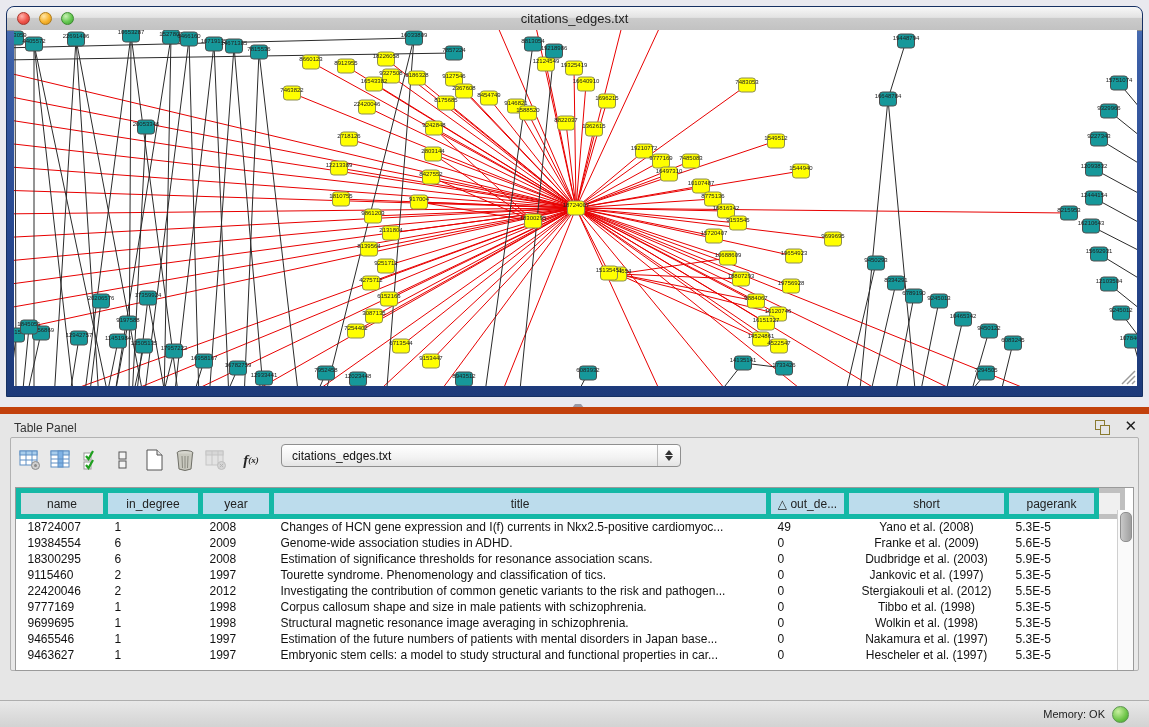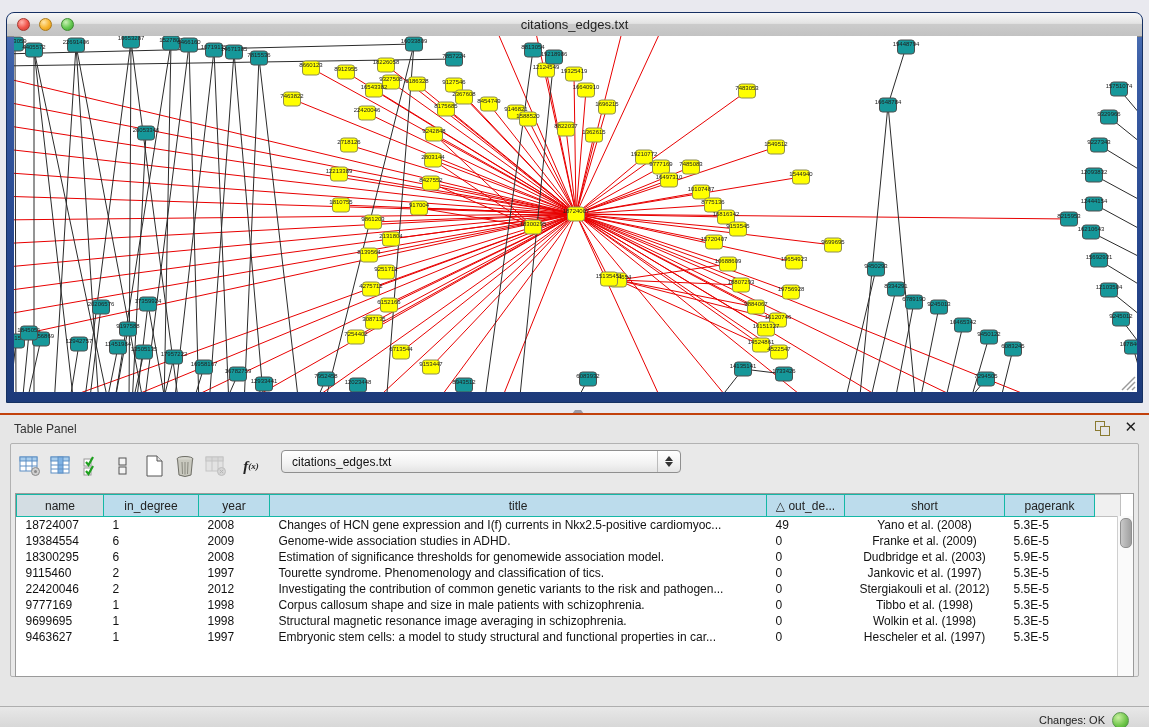--- a/index.html
+++ b/index.html
@@ -1,17 +1,17 @@
 <!DOCTYPE html>
 <html><head>
 <meta charset="utf-8">
 <style>
   html,body{margin:0;padding:0;}
   body{width:1149px;height:727px;background:#e9e9ef;font-family:"Liberation Sans","DejaVu Sans",sans-serif;position:relative;overflow:hidden;}
-  #desktop{position:absolute;inset:0;margin-top:6px;}
+  #desktop{position:absolute;inset:0;}
 
   
   .net-window{position:absolute;left:6px;top:6px;width:1137px;height:391px;
     background:linear-gradient(180deg,#5276b8 0%,#3b5ea6 14%,#27478e 60%,#1d3a7a 100%);
     border-radius:8px 8px 0 0;border:1px solid #163062;box-sizing:border-box;}
   .titlebar{position:absolute;left:0;top:0;right:0;height:23px;border-radius:7px 7px 0 0;
     background:linear-gradient(180deg,#f7f7f7 0%,#e3e3e3 45%,#cbcbcb 50%,#c2c2c2 100%);
     border-bottom:1px solid #8a8a8a;}
   .win-title{position:absolute;left:0;right:0;top:4px;text-align:center;font-size:13px;color:#222;}
   .lights{position:absolute;left:10px;top:5px;display:flex;gap:9px;}
@@ -22,21 +22,21 @@
   .canvas{position:absolute;left:7px;top:23px;width:1123px;height:356px;background:#ffffff;overflow:hidden;}
   .canvas svg{display:block;}
 
   
   .splitter{position:absolute;left:0;top:397px;width:1149px;height:10px;background:#e9e9ef;}
   .splitter .grip{position:absolute;left:572px;top:3px;width:6px;height:4px;
     border-left:3px solid transparent;border-right:3px solid transparent;border-bottom:4px solid #9a9aa6;}
 
   
   .table-panel{position:absolute;left:0;top:407px;width:1149px;height:293px;background:#e6e6e6;}
-  .tp-header{position:absolute;left:0;top:0;width:100%;height:28px;background:#e6e6e6;border-top:2px solid #c2410c;}
+  .tp-header{position:absolute;left:0;top:0;width:100%;height:28px;background:#e6e6e6;border-top:7px solid #c2410c;}
   .tp-title{position:absolute;left:14px;top:7px;font-size:12px;color:#333;}
   .float-icon{position:absolute;right:40px;top:6px;width:14px;height:14px;}
   .float-icon .sq1{position:absolute;left:0;top:0;width:8px;height:8px;border:1.5px solid #8a7a30;}
   .float-icon .sq2{position:absolute;left:5px;top:5px;width:8px;height:8px;border:1.5px solid #8a7a30;background:#e6e6e6;}
   .close-icon{position:absolute;right:12px;top:3px;font-size:15px;font-weight:bold;color:#1a1a1a;}
 
   .tp-body{position:absolute;left:10px;top:30px;width:1129px;height:234px;background:#e9e9e9;
     border:1px solid #b2b2b2;border-radius:2px;box-sizing:border-box;}
   .toolbar{position:absolute;left:6px;top:8px;height:28px;display:flex;align-items:center;}
   .tool{width:26px;height:24px;margin-right:5px;display:flex;align-items:center;justify-content:center;}
@@ -46,21 +46,21 @@
   .combo{position:absolute;left:270px;top:6px;width:400px;height:23px;border:1px solid #8f8f8f;border-radius:4px;
     background:linear-gradient(180deg,#ffffff,#f2f2f2 60%,#e4e4e4);box-sizing:border-box;}
   .combo .val{position:absolute;left:10px;top:4px;font-size:12px;color:#111;}
   .combo .stepper{position:absolute;right:0;top:0;width:22px;height:100%;border-left:1px solid #bbb;
     display:flex;flex-direction:column;align-items:center;justify-content:center;gap:1px;}
   .combo .up{width:0;height:0;border-left:4px solid transparent;border-right:4px solid transparent;border-bottom:5px solid #333;}
   .combo .down{width:0;height:0;border-left:4px solid transparent;border-right:4px solid transparent;border-top:5px solid #333;}
 
   .tablewrap{position:absolute;left:4px;top:49px;width:1119px;height:184px;background:#fff;border:1px solid #9a9a9a;box-sizing:border-box;}
   table.grid{border-collapse:collapse;table-layout:fixed;font-size:12px;color:#111;}
-  table.grid th{height:21px;background:#bcdcec;border:1px solid #14b8a6;font-weight:normal;font-size:12px;color:#222;padding:0;text-align:center;overflow:hidden;white-space:nowrap;}
+  table.grid th{height:21px;background:#bcdcec;border:5px solid #14b8a6;font-weight:normal;font-size:12px;color:#222;padding:0;text-align:center;overflow:hidden;white-space:nowrap;}
   table.grid th.first{background:#d3dde3;}
   table.grid th.filler{background:#f0f0f0;border-color:#c0c0c0;}
   table.grid td{height:16px;padding:0 0 0 9px;white-space:nowrap;overflow:hidden;text-overflow:clip;line-height:16px;}
   table.grid td.center{text-align:center;padding:0;}
   .vscroll{position:absolute;right:0;top:22px;width:15px;height:160px;background:#fafafa;border-left:1px solid #cfcfcf;}
   .vscroll .thumb{position:absolute;left:2px;top:2px;width:10px;height:28px;border-radius:5px;
     background:linear-gradient(90deg,#c9c9c9,#9f9f9f);border:1px solid #8f8f8f;}
 
   
   .tabs{position:absolute;left:0;top:266px;width:100%;text-align:center;}
@@ -880,21 +880,21 @@
                 <td>Genome-wide association studies in ADHD.</td>
                 <td>0</td>
                 <td class="center">Franke et al. (2009)</td>
                 <td>5.6E-5</td>
                 <td></td>
               </tr>
               <tr>
                 <td>18300295</td>
                 <td>6</td>
                 <td>2008</td>
-                <td>Estimation of significance thresholds for genomewide association model.</td>
+                <td>Estimation of significance thresholds for resonance association scans.</td>
                 <td>0</td>
                 <td class="center">Dudbridge et al. (2003)</td>
                 <td>5.9E-5</td>
                 <td></td>
               </tr>
               <tr>
                 <td>9115460</td>
                 <td>2</td>
                 <td>1997</td>
                 <td>Tourette syndrome. Phenomenology and classification of tics.</td>
@@ -927,20 +927,30 @@
                 <td>9699695</td>
                 <td>1</td>
                 <td>1998</td>
                 <td>Structural magnetic resonance image averaging in schizophrenia.</td>
                 <td>0</td>
                 <td class="center">Wolkin et al. (1998)</td>
                 <td>5.3E-5</td>
                 <td></td>
               </tr>
               <tr>
+                <td>9465546</td>
+                <td>1</td>
+                <td>1997</td>
+                <td>Estimation of the future numbers of patients with mental disorders in Japan base...</td>
+                <td>0</td>
+                <td class="center">Nakamura et al. (1997)</td>
+                <td>5.3E-5</td>
+                <td></td>
+              </tr>
+              <tr>
                 <td>9463627</td>
                 <td>1</td>
                 <td>1997</td>
                 <td>Embryonic stem cells: a model to study structural and functional properties in car...</td>
                 <td>0</td>
                 <td class="center">Hescheler et al. (1997)</td>
                 <td>5.3E-5</td>
                 <td></td>
               </tr>
             </tbody>
@@ -954,17 +964,17 @@
         <div class="seg" id="segtabs">
             <div class="tab sel">Node Table</div>
             <div class="tab">Edge Table</div>
             <div class="tab">Network Table</div>
           </div>
       </div>
     </div>
   </div>
 
   <div class="statusbar">
-    <div class="mem">Changes: OK</div>
+    <div class="mem">Memory: OK</div>
     <div class="memdot"></div>
   </div>
 
 </div>
 
 </body></html>

